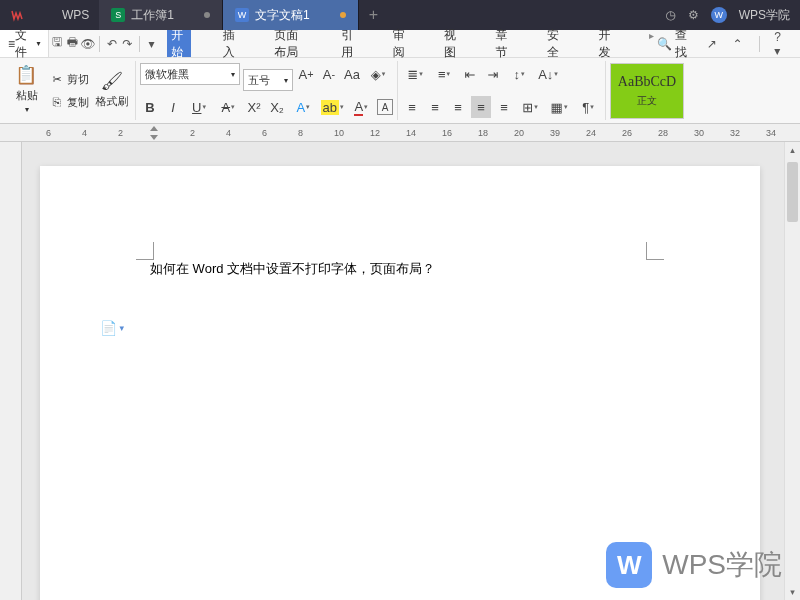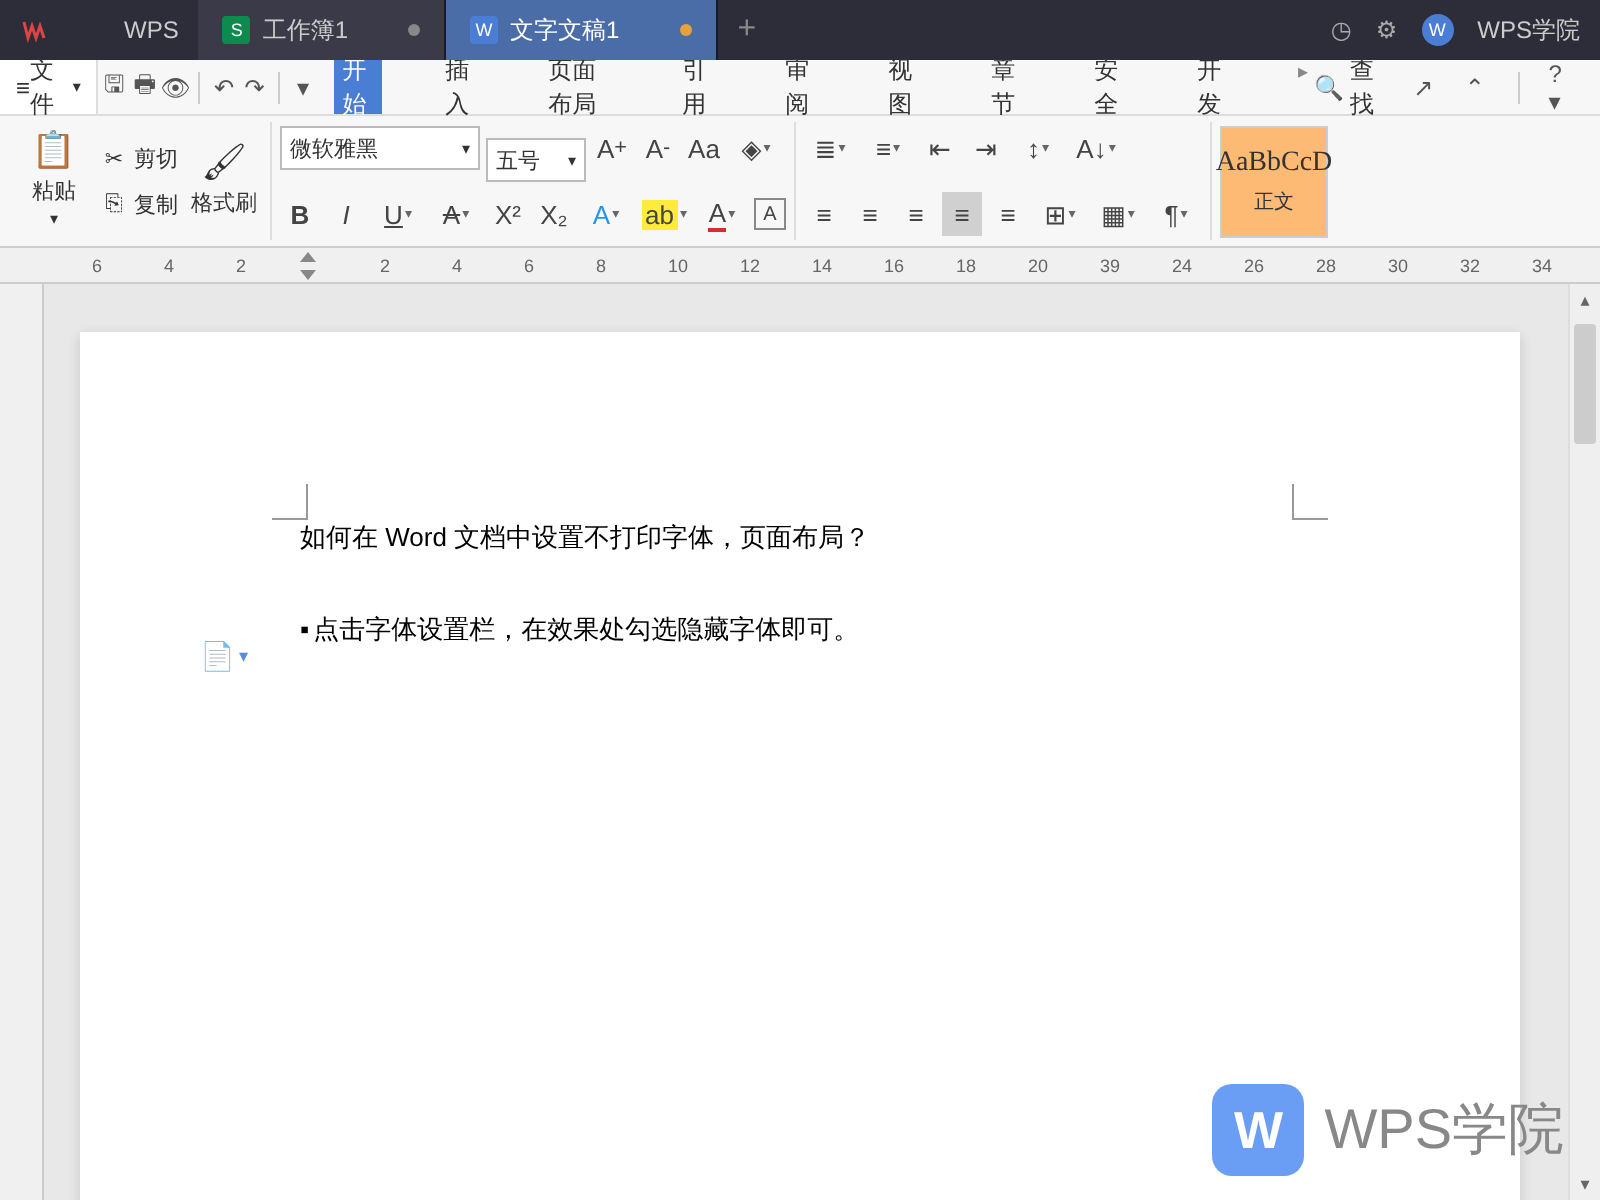--- a/index.html
+++ b/index.html
@@ -44,21 +44,21 @@
 .rbtn-lg { display: flex; flex-direction: column; align-items: center; justify-content: center; width: 38px; height: 56px; cursor: pointer; font-size: 11px; gap: 2px; }
 .rbtn-lg .ic { font-size: 18px; }
 .rbtn-lg .arrow { font-size: 8px; }
 .rbtn-sm { display: flex; align-items: center; gap: 3px; padding: 2px 4px; cursor: pointer; font-size: 11px; }
 .rbtn-sm .ic { width: 14px; text-align: center; }
 .font-sel { width: 100px; height: 22px; border: 1px solid #bbb; background: #fff; font-size: 11px; padding: 0 4px; display: flex; align-items: center; justify-content: space-between; }
 .size-sel { width: 50px; height: 22px; border: 1px solid #bbb; background: #fff; font-size: 11px; padding: 0 4px; display: flex; align-items: center; justify-content: space-between; margin-top: 12px; }
 .tool-ic { width: 20px; height: 22px; display: flex; align-items: center; justify-content: center; cursor: pointer; color: #444; font-size: 13px; }
 .tool-ic.w { width: 26px; }
 .tool-ic .dd { font-size: 7px; margin-left: 1px; color: #666; }
-.style-box { width: 54px; height: 56px; border: 1px solid #ccc; background: #fdba74; display: flex; flex-direction: column; align-items: center; justify-content: center; cursor: pointer; font-size: 11px; }
+.style-box { width: 74px; height: 56px; border: 1px solid #ccc; background: #84cc16; display: flex; flex-direction: column; align-items: center; justify-content: center; cursor: pointer; font-size: 11px; }
 .style-box .preview { font-size: 14px; color: #333; margin-bottom: 4px; font-family: serif; }
 .style-box .label { font-size: 10px; }
 .hl { background: #ffeb3b; padding: 0 2px; }
 .underline-color { border-bottom: 2px solid #d32f2f; }
 .align-active { background: #d0d0d0; }
 
 
 .ruler-h { height: 18px; background: #f0f0f0; border-bottom: 1px solid #ccc; display: flex; align-items: center; font-size: 9px; color: #666; position: relative; padding-left: 30px; }
 .ruler-h .tick { position: absolute; }
 .ruler-h .indent { position: absolute; left: 148px; top: 0; }
@@ -270,21 +270,20 @@
 </div>
 
 <div class="doc-area">
   <div class="ruler-v"></div>
   <div class="page-wrap">
     <div class="page">
       <div class="corner tl"></div>
       <div class="corner tr"></div>
       <div class="doc-margin-icon">📄<span style="font-size:9px">▾</span></div>
       <div class="doc-text">如何在 Word 文档中设置不打印字体，页面布局？</div>
-      <div class="doc-text" style="margin-top:20px"><span class="bullet">▪</span><span>点击字体设置栏，在效果处勾选隐藏字体即可。</span></div>
     </div>
   </div>
 </div>
 
 <div class="scrollbar-v">
   <div class="scroll-arrow">▴</div>
   <div class="scroll-thumb"></div>
   <div class="scroll-arrow" style="position:absolute;bottom:0;width:100%">▾</div>
 </div>
 

